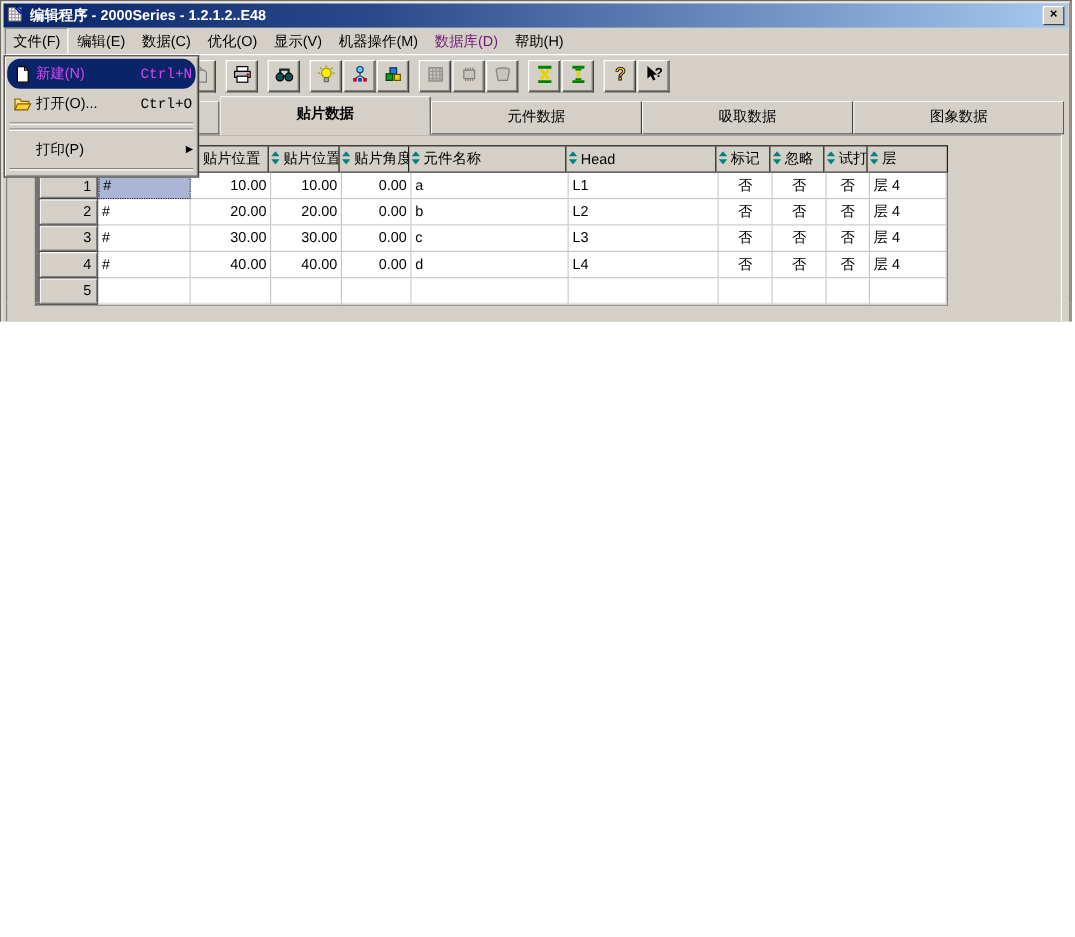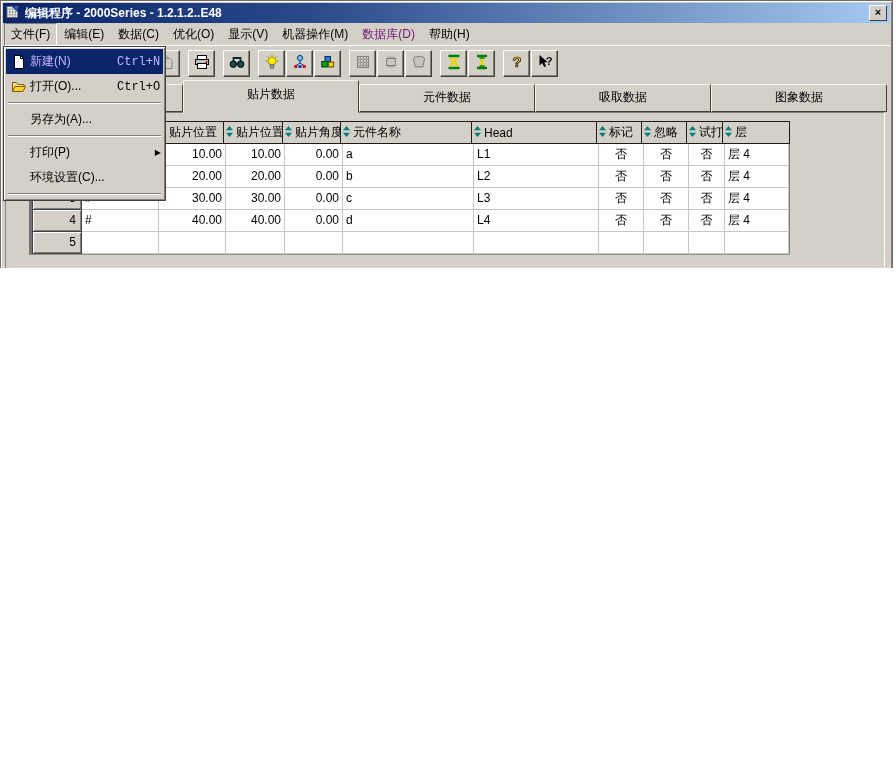--- a/index.html
+++ b/index.html
@@ -28,21 +28,21 @@
   .toolbar{display:flex;align-items:center;height:34px;margin:0 2px;padding-left:3px;
            border-top:1px solid #fff;}
   .tb-btn{width:25px;height:25px;background:#d4d0c8;border:1px solid;border-color:#fff #404040 #404040 #fff;
           box-shadow:inset -1px -1px 0 #80807a;display:flex;align-items:center;justify-content:center;margin-right:1px;}
   .tb-gap{width:7px;}
 
   
   .tabstrip{display:flex;margin:3px 5px 0 6px;height:29px;align-items:flex-end;}
   .tab{flex:1;text-align:center;background:#d4d0c8;height:22px;padding-top:4px;box-sizing:content-box;
        border:1px solid;border-color:#f4f3ef #404040 #404040 #f4f3ef;border-radius:2px 2px 0 0;}
-  .tab.active{font-weight:normal;height:26px;padding-top:5px;margin-bottom:-1px;border-bottom:1px solid #d4d0c8;z-index:2;}
+  .tab.active{font-weight:bold;height:26px;padding-top:5px;margin-bottom:-1px;border-bottom:1px solid #d4d0c8;z-index:2;}
 
   
   .panel{position:absolute;left:4px;right:7px;top:111px;bottom:0;background:#d4d0c8;
          border:1px solid;border-color:#808080 #fff #d4d0c8 #808080;}
   .gutter-glyph{position:absolute;left:4px;top:132px;height:13px;overflow:hidden;font-size:13px;color:#222;}
   .grid{position:absolute;left:23px;top:8px;}
   .grid-header{display:flex;height:23px;border:1px solid #1c1c1c;background:#d4d0c8;box-sizing:border-box;}
   .hcell{display:flex;align-items:center;gap:3px;padding:0 2px;box-sizing:border-box;height:21px;
          border-right:1px solid #1c1c1c;overflow:hidden;white-space:nowrap;}
   .hcell:last-child{border-right:none;}
@@ -58,21 +58,21 @@
 
   
   .file-menu{display:none;position:absolute;left:2px;top:45px;width:157px;z-index:20;background:#d4d0c8;
              border:1px solid #404040;box-shadow:inset 1px 1px 0 #fff, inset -1px -1px 0 #808080;padding:2px;}
   .menu-open .file-menu{display:block;}
   .mi{height:25px;display:flex;align-items:center;padding:0 2px;}
   .mi-icon{width:22px;display:flex;justify-content:center;align-items:center;}
   .mi-label{flex:1;white-space:nowrap;}
   .mi-shortcut{width:44px;white-space:nowrap;font-family:Liberation Mono, monospace;}
   .mi-sub{width:10px;font-size:8px;text-align:right;}
-  .mi.hl{background:#0a246a;color:#c4b5fd;}
+  .mi.hl{background:#0a246a;color:#d946ef;border-radius:11px;}
   .mi-sep{border-top:1px solid #808080;border-bottom:1px solid #fff;margin:3px 2px;}
 </style>
 </head>
 <body>
 
 <div id="w1" class="window" data-name="editor-window-top">
     <div class="titlebar" data-name="title-bar">
       <span data-name="app-icon"><svg width="15" height="15" viewBox="0 0 16 16">
           <rect x="1" y="2.5" width="11.5" height="12" fill="#fff" stroke="#555"></rect>
           <path d="M1 5.5h11.5M1 8.5h11.5M1 11.5h11.5M4 2.5v12M7 2.5v12M10 2.5v12" stroke="#999" fill="none"></path>
@@ -687,32 +687,22 @@
         <span class="mi-icon" data-name="open-folder-icon">
           <svg width="16" height="16" viewBox="0 0 16 16">
             <path d="M1.5 12.5v-9h4l1.5 2h6v2" fill="#ffe080" stroke="#806000"></path>
             <path d="M1.5 12.5l2.3-5h10.7l-2.5 5z" fill="#ffcc33" stroke="#806000"></path>
           </svg>
         </span>
         <span class="mi-label" data-name="menu-item-label">打开(O)...</span>
         <span class="mi-shortcut" data-name="menu-item-shortcut">Ctrl+O</span>
       </div>
       <div class="mi-sep" data-name="menu-separator"></div>
-      <div class="mi" data-name="menu-item-save-as">
-        <span class="mi-icon" data-name="menu-item-icon-blank"></span>
-        <span class="mi-label" data-name="menu-item-label">另存为(A)...</span>
-        <span class="mi-shortcut" data-name="menu-item-shortcut"></span>
-      </div>
       <div class="mi-sep" data-name="menu-separator"></div>
       <div class="mi" data-name="menu-item-print">
         <span class="mi-icon" data-name="menu-item-icon-blank"></span>
         <span class="mi-label" data-name="menu-item-label">打印(P)</span>
         <span class="mi-shortcut" data-name="menu-item-shortcut"></span>
         <span class="mi-sub" data-name="submenu-arrow-icon">▶</span>
       </div>
-      <div class="mi" data-name="menu-item-settings">
-        <span class="mi-icon" data-name="menu-item-icon-blank"></span>
-        <span class="mi-label" data-name="menu-item-label">环境设置(C)...</span>
-        <span class="mi-shortcut" data-name="menu-item-shortcut"></span>
-      </div>
       <div class="mi-sep" data-name="menu-separator"></div>
     </div>
   </div>
 
 </body></html>

